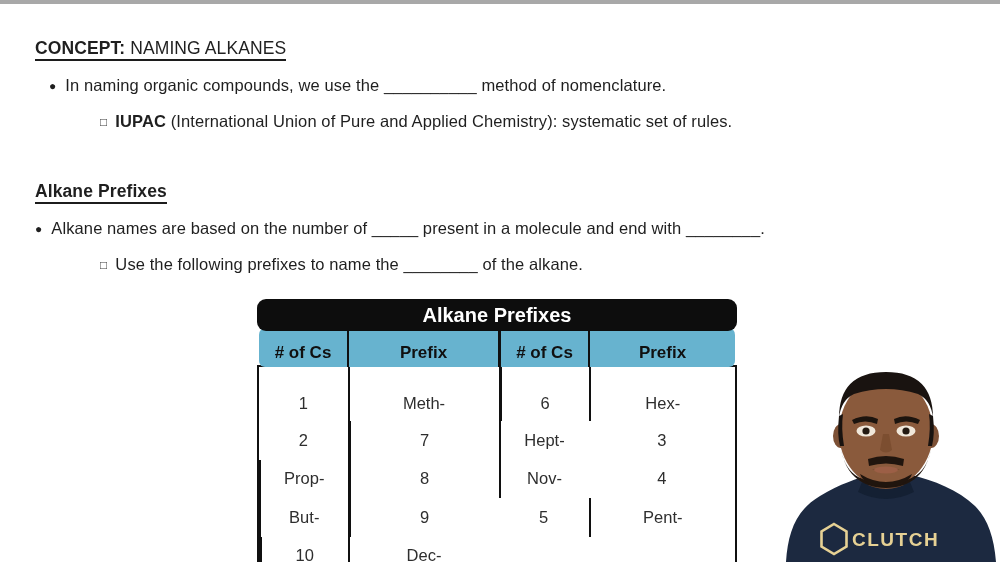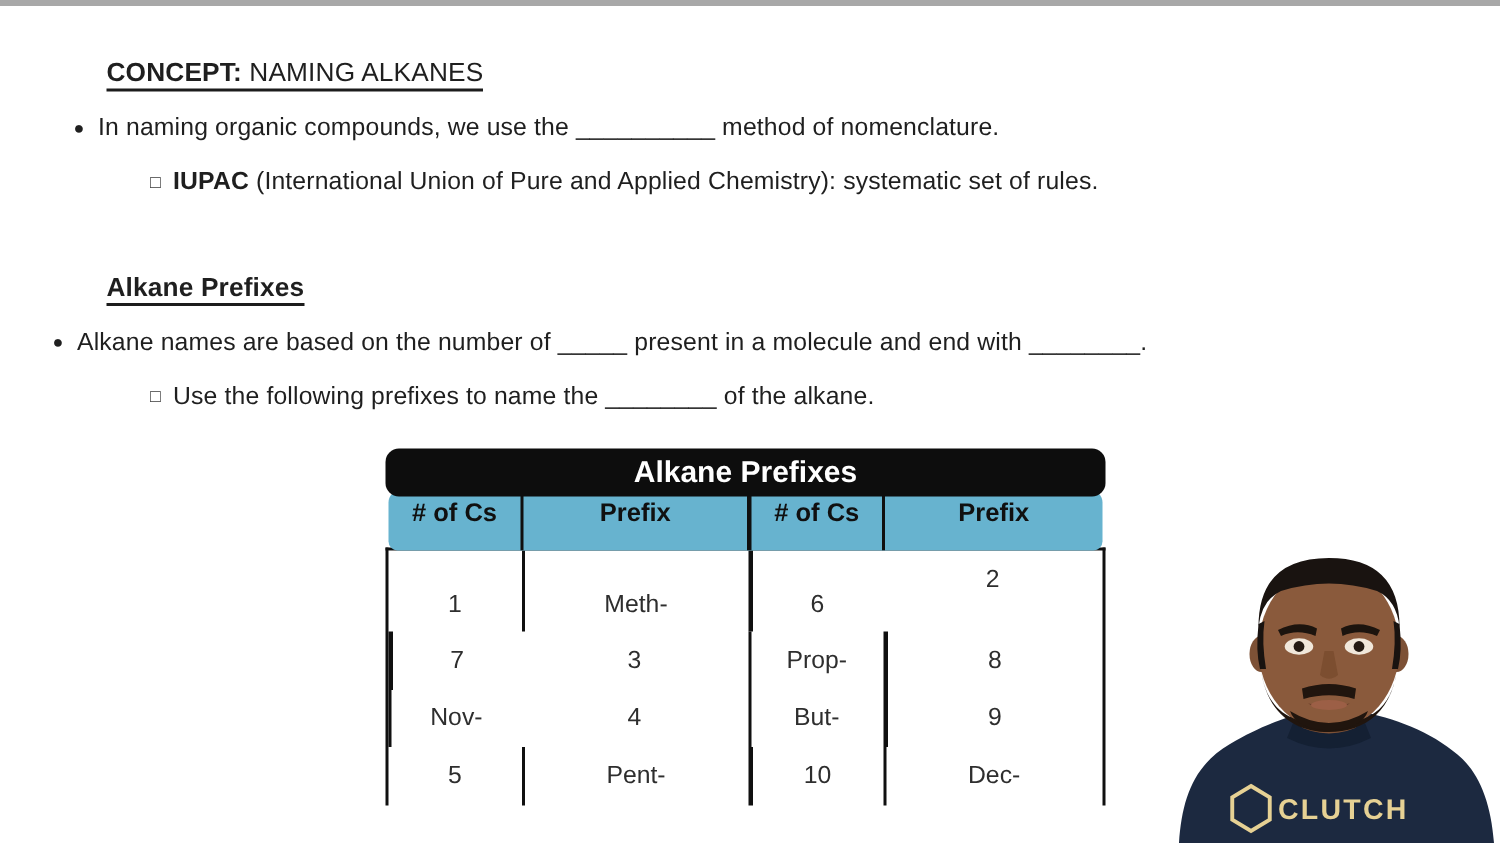--- a/index.html
+++ b/index.html
@@ -11,21 +11,21 @@
     color: #1f1f1f;
     position: relative;
   }
   .top-bar {
     position: absolute; top: 0; left: 0;
     width: 1000px; height: 4px;
     background: #a8a8a8;
   }
   .line { position: absolute; white-space: nowrap; font-size: 16.5px; letter-spacing: 0.1px; }
   .heading { font-size: 17.5px; }
-  .heading .u { border-bottom: 2px solid #1c1c1c; padding-bottom: 1px; margin-left: 36px; }
+  .heading .u { border-bottom: 2px solid #1c1c1c; padding-bottom: 1px; }
   .b { font-weight: bold; }
   .marker-dot { font-size: 12px; vertical-align: 1px; margin-right: 9px; }
   .marker-sq { font-size: 12px; vertical-align: 1px; margin-right: 8px; color: #3a3a3a; }
 
   
   .alkane-table { position: absolute; left: 257px; top: 299px; width: 480px; }
   .t-title {
     position: relative; z-index: 2;
     background: #0d0d0d; color: #ffffff;
     font-weight: bold; font-size: 20px;
@@ -39,21 +39,21 @@
     background: #67b3cf;
     border-radius: 8px 8px 6px 6px;
     display: grid;
     grid-template-columns: 88px 151px 90px 1fr;
     height: 40px;
     overflow: hidden;
   }
   .t-head .hc {
     display: flex; align-items: flex-end; justify-content: center;
     font-weight: bold; font-size: 17px; color: #101010;
-    padding-bottom: 15px;
+    padding-bottom: 4px;
   }
   .t-body {
     border-left: 2.5px solid #101010;
     border-right: 2.5px solid #101010;
     border-top: 2px solid #101010;
     margin-top: -2px;
     display: grid;
     grid-template-columns: 88.5px 151px 90px 1fr;
     background: #ffffff;
   }
@@ -110,26 +110,32 @@
   <div class="t-body">
     <div class="cell first">
         <span>1</span>
       </div>
     <div class="cell first bl2">
         <span>Meth-</span>
       </div>
     <div class="cell first bl3">
         <span>6</span>
       </div>
+    <div class="cell first bl2">
+        <span>Hex-</span>
+      </div>
 
     <div class="cell">
         <span>2</span>
       </div>
     <div class="cell bl3">
         <span>7</span>
+      </div>
+    <div class="cell bl2">
+        <span>Hept-</span>
       </div>
 
     <div class="cell">
         <span>3</span>
       </div>
     <div class="cell bl2">
         <span>Prop-</span>
       </div>
     <div class="cell bl3">
         <span>8</span>

